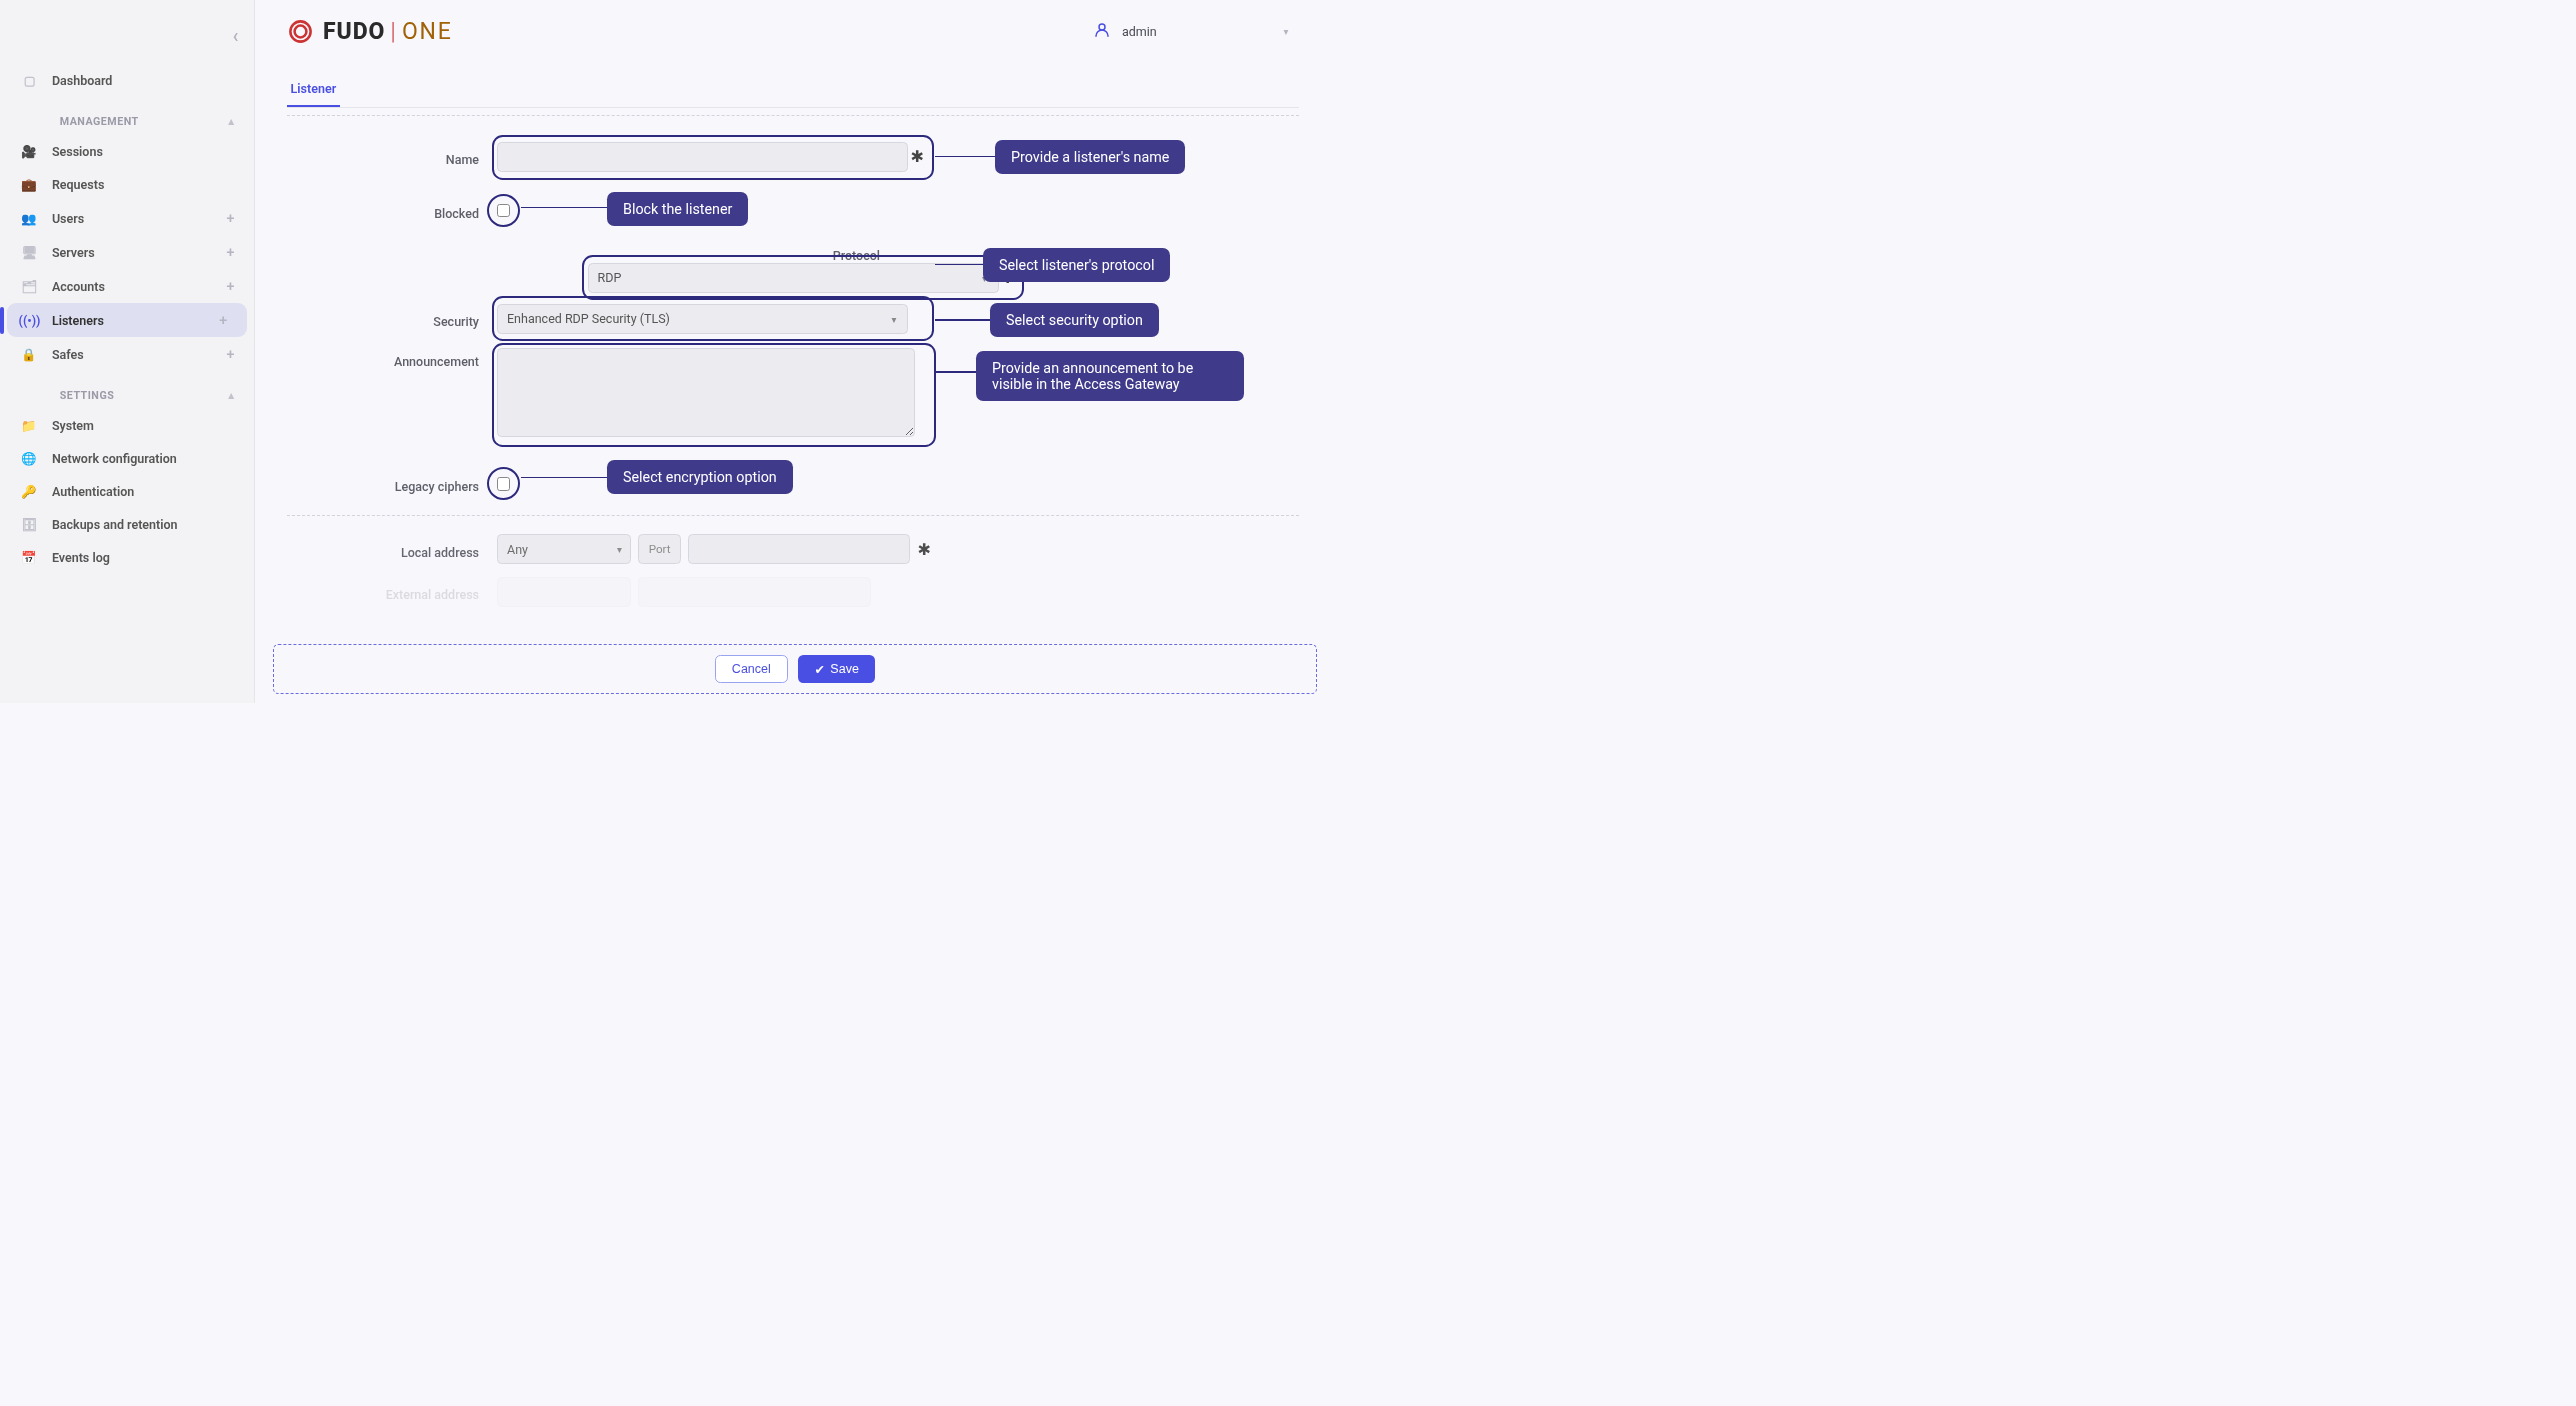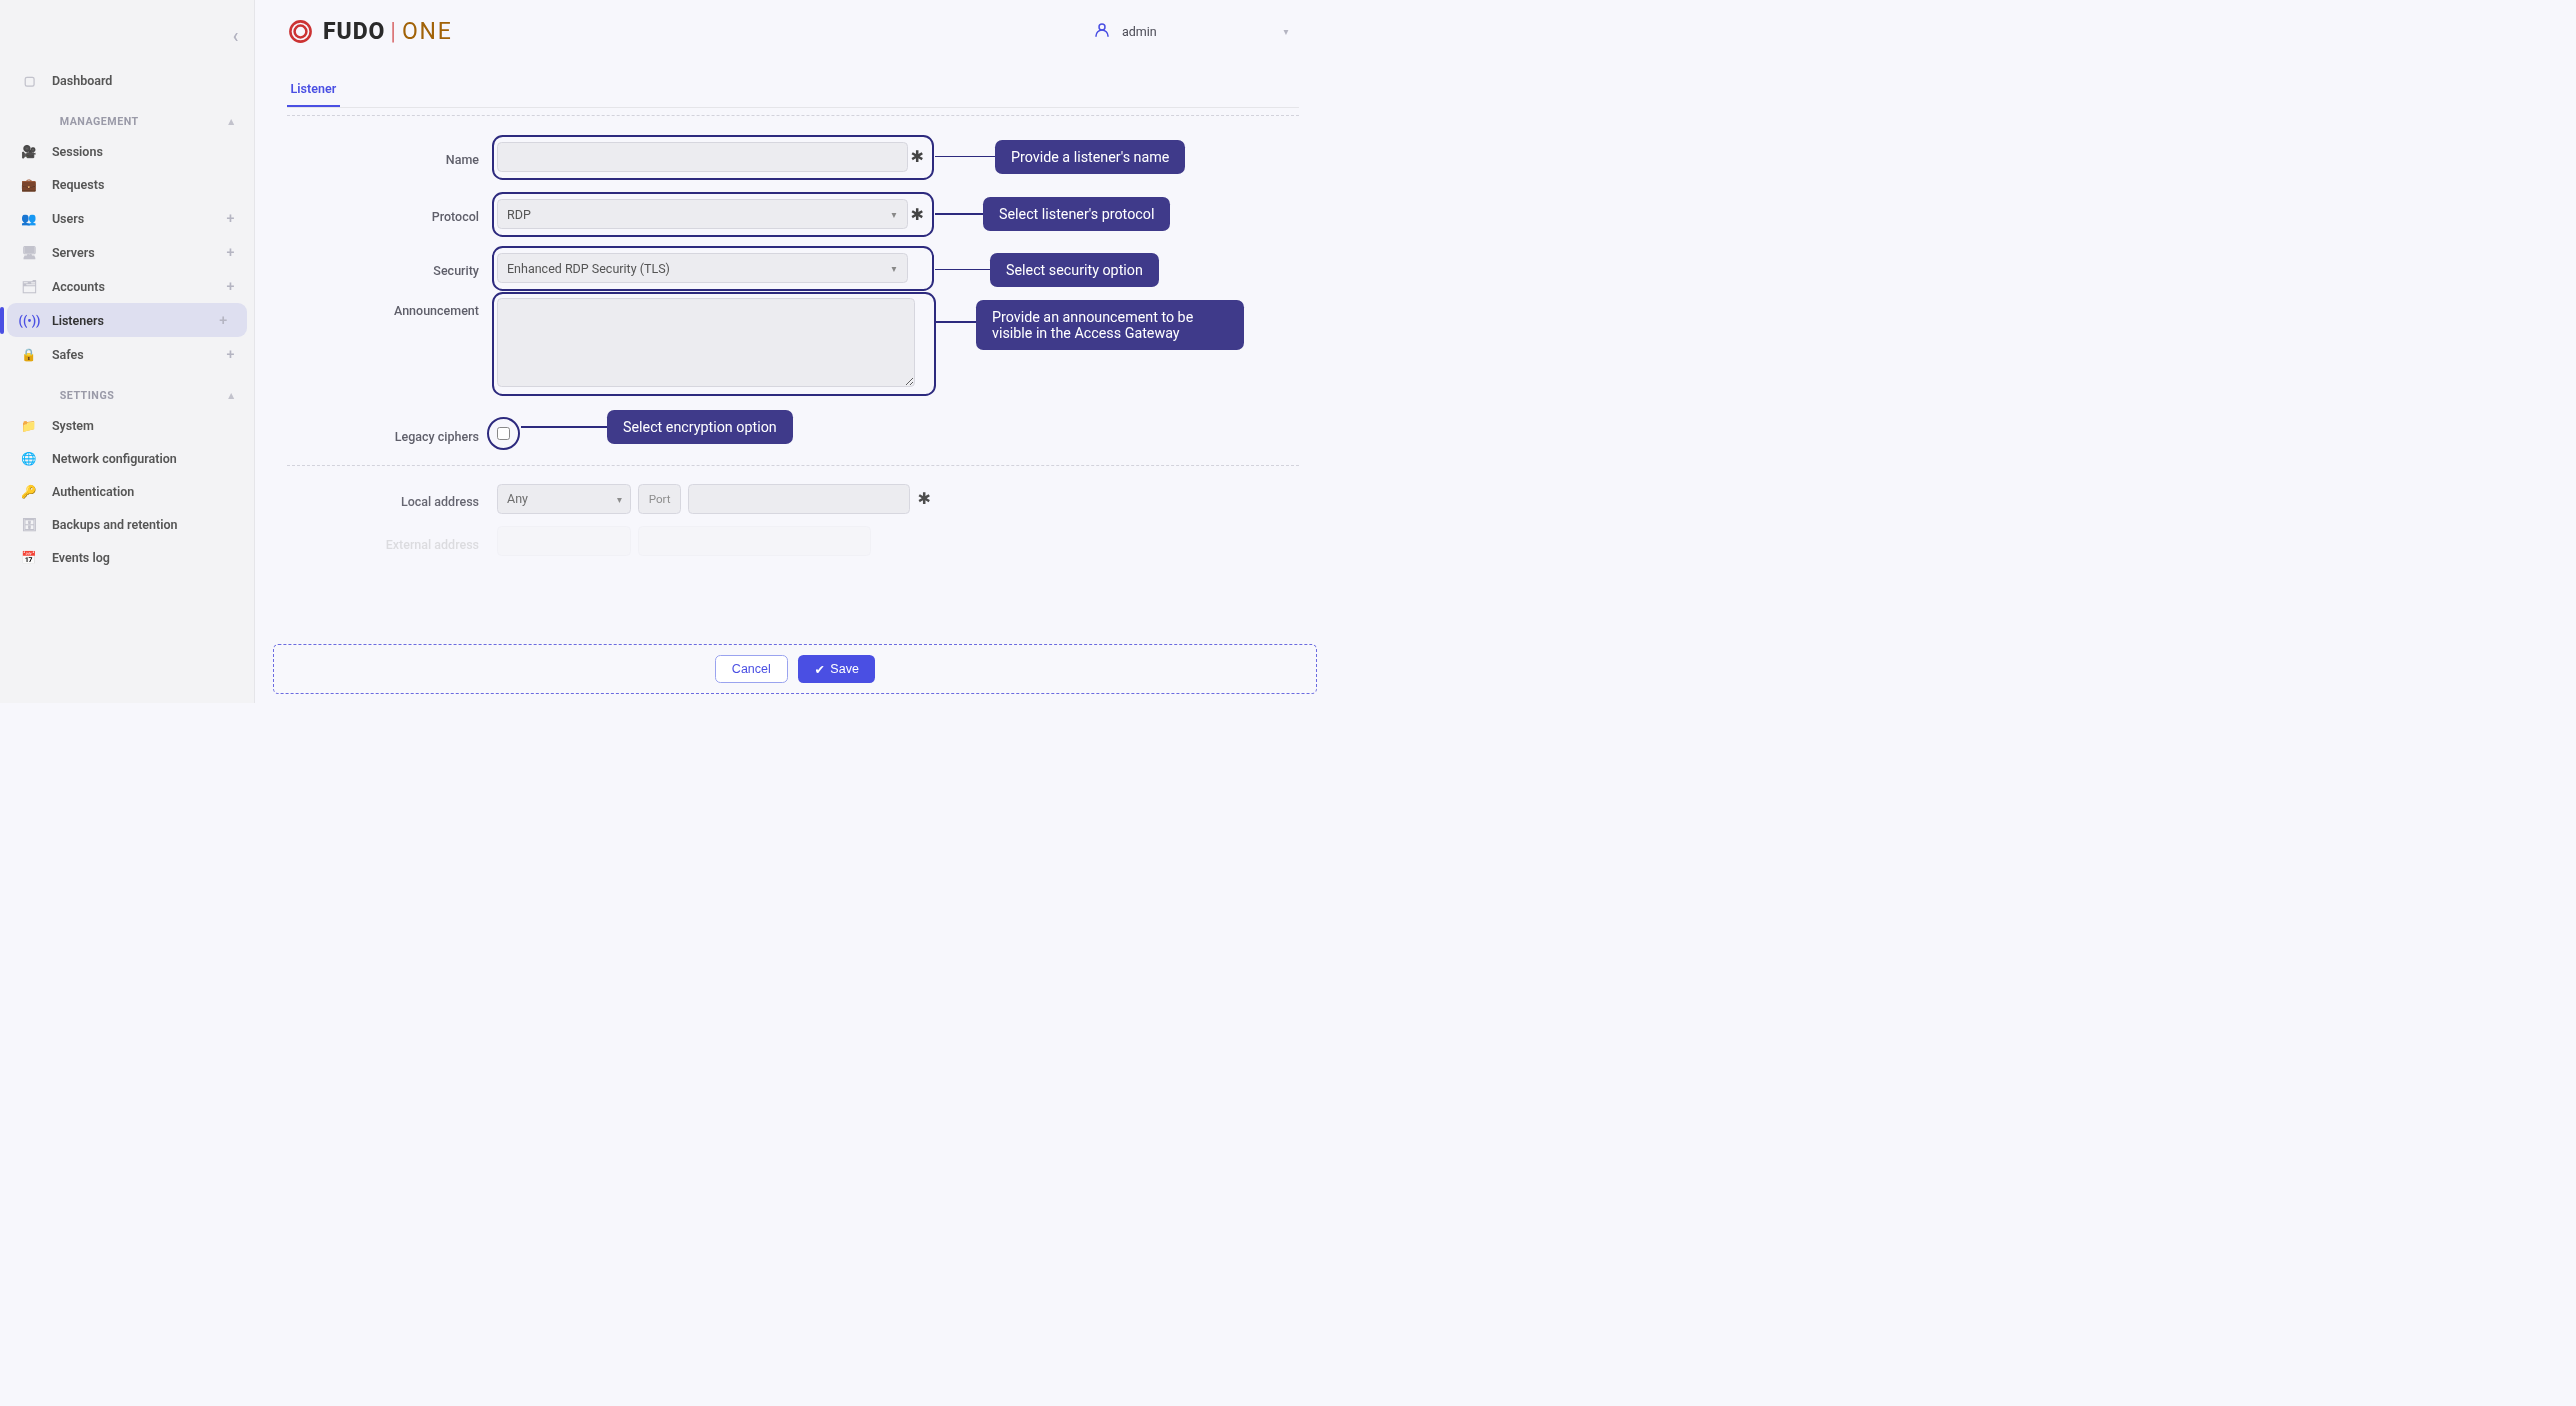--- a/index.html
+++ b/index.html
@@ -437,22 +437,31 @@
     <div class="form-label">Name</div>
     <div class="input-wrap" style="position:relative;">
       <div class="input-highlight" style="left:-5.4px;top:-7.2px;width:442px;height:45px;"></div>
       <input class="text-input" type="text" value="" style="">
       <span class="req-star" style="right:-16px;top:5.4px;">✱</span>
     </div>
     <div class="callout-line" style="left:648px;top:21.5px;width:61px;"></div>
     <div class="callout" style="left:708px;top:5.4px;">Provide a listener's name</div>
   </div>
 
-
-  <div class="form-row" style="height:45px;margin-top:5.4px;">
+  <div class="form-row" style="height:38px;">
+    <div class="form-label">Blocked</div>
+    <div class="input-wrap" style="position:relative;">
+      <div class="input-highlight" style="left:-9.8px;top:-9.8px;width:33px;height:33px;border-radius:50%;"></div>
+      <div class="checkbox"></div>
+    </div>
+    <div class="callout-line" style="left:234px;top:15px;width:87px;"></div>
+    <div class="callout" style="left:320px;top:0px;">Block the listener</div>
+  </div>
+
+  <div class="form-row" style="height:45px;margin-top:5.4px;flex-direction:column;">
     <div class="form-label">Protocol</div>
     <div class="input-wrap" style="position:relative;">
       <div class="input-highlight" style="left:-5.4px;top:-7.2px;width:442px;height:45px;"></div>
       <div class="select-input" style="display:flex;align-items:center;">
         <span>RDP</span>
         <span class="select-caret">▾</span>
       </div>
       <span class="req-star" style="right:-16px;top:5.4px;">✱</span>
     </div>
     <div class="callout-line" style="left:648px;top:21.5px;width:49px;"></div>

